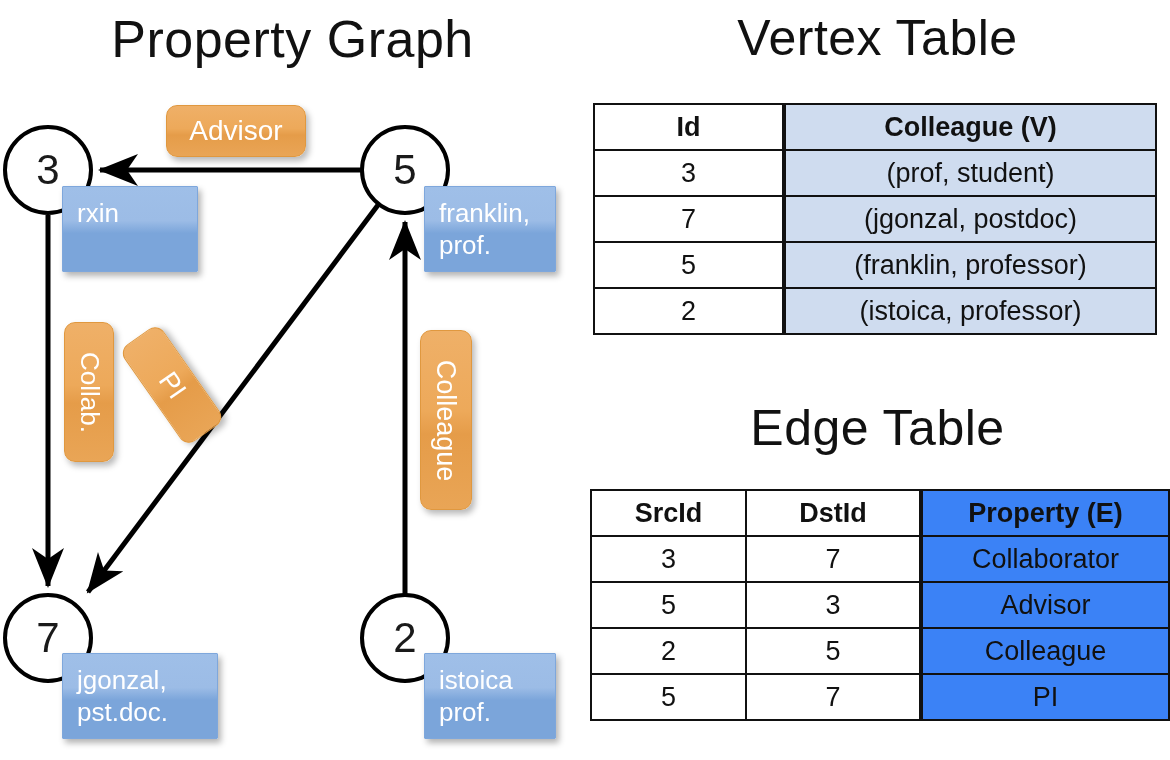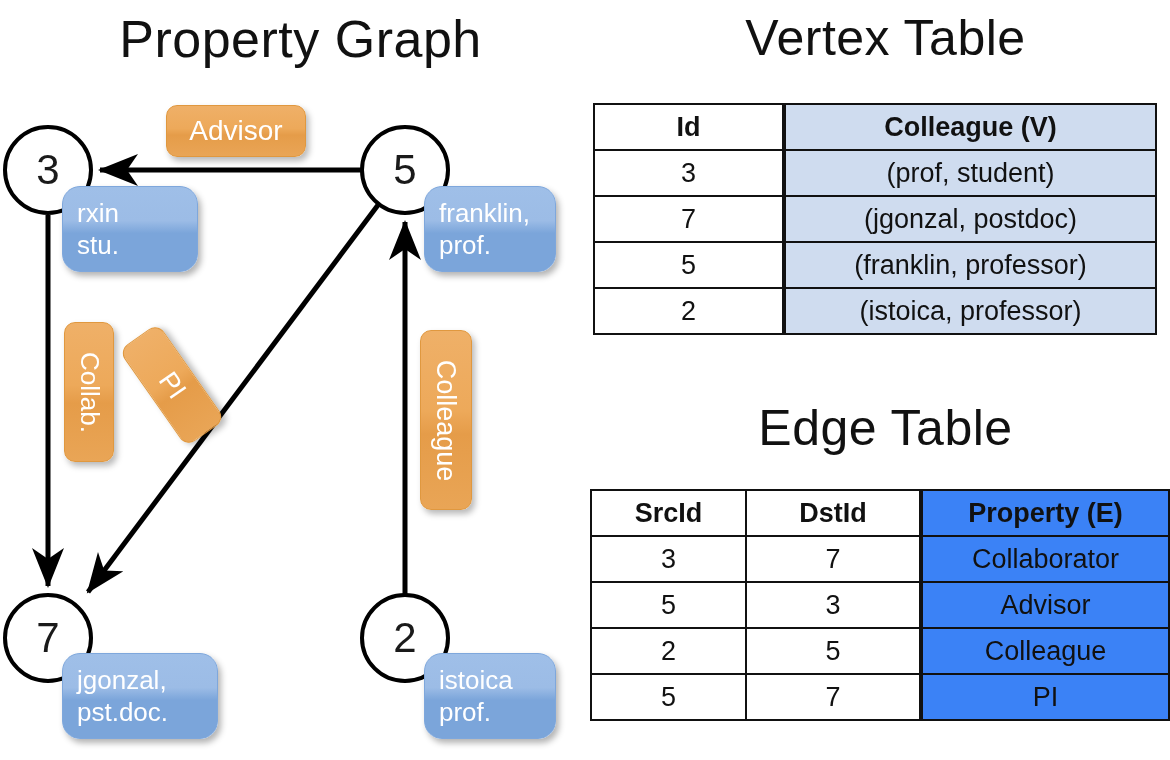--- a/index.html
+++ b/index.html
@@ -17,21 +17,20 @@
   }
 
   
   .section-title {
     position: absolute;
     font-family: "Liberation Sans", sans-serif;
     font-weight: 300;
     color: #111111;
     letter-spacing: 0.5px;
     white-space: nowrap;
-    margin-left: 8px;
   }
   #title-property-graph {
     left: 0; top: 8px; width: 585px;
     text-align: center;
     font-size: 52px;
     line-height: 62px;
   }
   #title-vertex-table {
     left: 585px; top: 8px; width: 585px;
     text-align: center;
@@ -73,21 +72,21 @@
     z-index: 3;
   }
   #node-3 { left: 3px;   top: 125px; }
   #node-5 { left: 360px; top: 125px; }
   #node-7 { left: 3px;   top: 593px; }
   #node-2 { left: 360px; top: 593px; }
 
   
   .prop-box {
     position: absolute;
-    border-radius: 18px;
+    border-radius: 1px;
     background: linear-gradient(to bottom, #9fbfe8 0%, #9cbce6 40%, #7ba5da 55%, #7ba5da 100%);
     border: 1px solid #7ea7dc;
     box-shadow: 3px 4px 6px rgba(0,0,0,0.30);
     color: #ffffff;
     font-size: 26px;
     font-weight: 300;
     line-height: 32px;
     padding: 10px 0 0 14px;
     box-sizing: border-box;
     z-index: 4;
@@ -219,21 +218,20 @@
   </div>
   <div class="graph-node" id="node-7">
     <span>7</span>
   </div>
   <div class="graph-node" id="node-2">
     <span>2</span>
   </div>
 
   <div class="prop-box" id="prop-box-3">
     <div>rxin</div>
-    <div>stu.</div>
   </div>
   <div class="prop-box" id="prop-box-5">
     <div>franklin,</div>
     <div>prof.</div>
   </div>
   <div class="prop-box" id="prop-box-7">
     <div>jgonzal,</div>
     <div>pst.doc.</div>
   </div>
   <div class="prop-box" id="prop-box-2">

